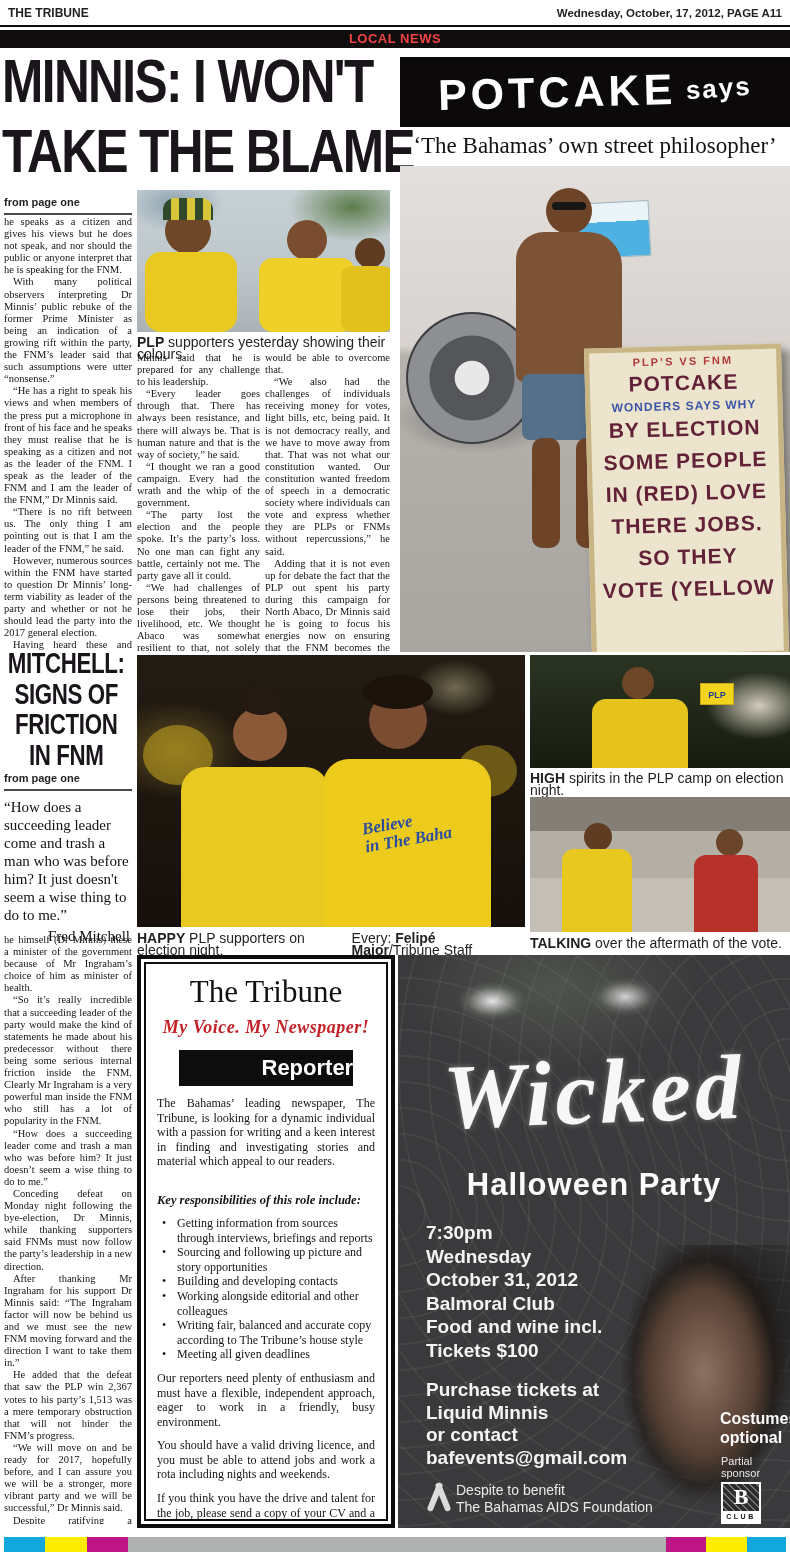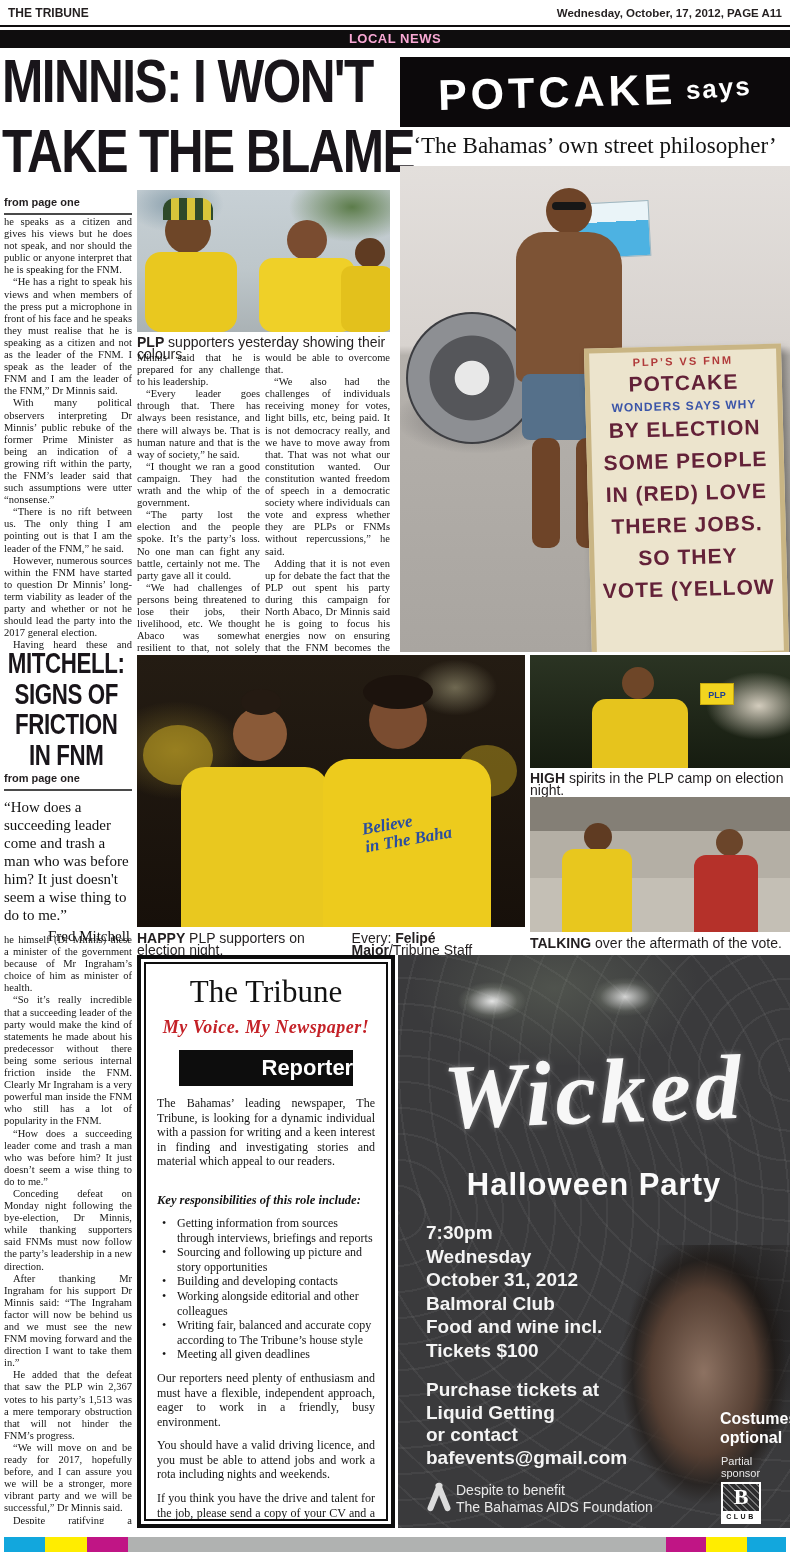--- a/index.html
+++ b/index.html
@@ -4,21 +4,21 @@
 <style>
   * { box-sizing: border-box; margin: 0; padding: 0; }
   body { background:#ffffff; font-family:"Liberation Sans", sans-serif; }
   .page { position:relative; width:790px; height:1552px; background:#fff; overflow:hidden; }
 
   
   .masthead { position:absolute; left:8px; top:6px; font-size:12px; font-weight:bold; color:#231f20; }
   .dateline { position:absolute; right:8px; top:7px; font-size:11.5px; font-weight:bold; color:#231f20; }
   .header-rule { position:absolute; left:0; top:25px; width:790px; height:2px; background:#0f0d0e; }
   .section-bar { position:absolute; left:0; top:30px; width:790px; height:18px; background:#0f0d0e;
-    color:#f9a8d4; text-align:center; font-weight:bold; font-size:13px; line-height:18px; letter-spacing:.5px; }
+    color:#ef4444; text-align:center; font-weight:bold; font-size:13px; line-height:18px; letter-spacing:.5px; }
 
   
   .headline-minnis { position:absolute; left:2px; top:46px; width:490px; font-weight:bold;
     font-size:62px; line-height:70px; letter-spacing:-2px; color:#19151a;
     transform:scaleX(.80); transform-origin:left top; white-space:nowrap; }
   .kicker { position:absolute; font-size:11px; font-weight:bold; color:#231f20;
     border-bottom:2px solid #4a4a4a; padding-bottom:5px; }
   .kicker-minnis { left:4px; top:196px; width:128px; }
   .kicker-mitchell { left:4px; top:772px; width:128px; }
 
@@ -157,22 +157,22 @@
   <div class="section-bar">LOCAL NEWS</div>
 
   <div class="headline-minnis">
     <div>MINNIS: I WON'T</div>
     <div>TAKE THE BLAME</div>
   </div>
   <div class="kicker kicker-minnis">from page one</div>
 
   <div class="news-col col1">
     <p class="noindent">he speaks as a citizen and gives his views but he does not speak, and nor should the public or anyone interpret that he is speaking for the FNM.</p>
+    <p>With many political observers interpreting Dr Minnis’ public rebuke of the former Prime Minister as being an indication of a growing rift within the party, the FNM’s leader said that such assumptions were utter “nonsense.”</p>
     <p>“He has a right to speak his views and when members of the press put a microphone in front of his face and he speaks they must realise that he is speaking as a citizen and not as the leader of the FNM. I speak as the leader of the FNM and I am the leader of the FNM,” Dr Minnis said.</p>
-    <p>With many political observers interpreting Dr Minnis’ public rebuke of the former Prime Minister as being an indication of a growing rift within the party, the FNM’s leader said that such assumptions were utter “nonsense.”</p>
     <p>“There is no rift between us. The only thing I am pointing out is that I am the leader of the FNM,” he said.</p>
     <p>However, numerous sources within the FNM have started to question Dr Minnis’ long-term viability as leader of the party and whether or not he should lead the party into the 2017 general election.</p>
     <p>Having heard these and other concerns himself, Dr</p>
   </div>
 
   <div class="photo photo-plp-supporters">
     <div class="ph-shape circle" style="left:28px;top:18px;width:46px;height:46px;background:#6e4628;"></div>
     <div class="ph-shape" style="left:26px;top:8px;width:50px;height:22px;border-radius:12px 12px 0 0;background:repeating-linear-gradient(90deg,#2e4a2a 0 8px,#d8c53a 8px 16px);"></div>
     <div class="ph-shape" style="left:8px;top:62px;width:92px;height:80px;border-radius:16px;background:#e9c81f;"></div>
     <div class="ph-shape circle" style="left:150px;top:30px;width:40px;height:40px;background:#7a4c30;"></div>
@@ -180,21 +180,21 @@
     <div class="ph-shape circle" style="left:218px;top:48px;width:30px;height:30px;background:#5f3b22;"></div>
     <div class="ph-shape" style="left:204px;top:76px;width:52px;height:66px;border-radius:10px;background:#e3c11c;"></div>
   </div>
   <div class="caption" style="left:137px;top:336px;width:253px;">
     <b>PLP</b><span> supporters yesterday showing their colours.</span>
   </div>
 
   <div class="news-col col2">
     <p class="noindent">Minnis said that he is prepared for any challenge to his leadership.</p>
     <p>“Every leader goes through that. There has always been resistance, and there will always be. That is human nature and that is the way of society,” he said.</p>
-    <p>“I thought we ran a good campaign. They had the wrath and the whip of the government.</p>
+    <p>“I thought we ran a good campaign. Every had the wrath and the whip of the government.</p>
     <p>“The party lost the election and the people spoke. It’s the party’s loss. No one man can fight any battle, certainly not me. The party gave all it could.</p>
     <p>“We had challenges of persons being threatened to lose their jobs, their livelihood, etc. We thought Abaco was somewhat resilient to that, not solely dependent on government and therefore we</p>
   </div>
   <div class="news-col col3">
     <p class="noindent">would be able to overcome that.</p>
     <p>“We also had the challenges of individuals receiving money for votes, light bills, etc, being paid. It is not democracy really, and we have to move away from that. That was not what our constitution wanted. Our constitution wanted freedom of speech in a democratic society where individuals can vote and express whether they are PLPs or FNMs without repercussions,” he said.</p>
     <p>Adding that it is not even up for debate the fact that the PLP out spent his party during this campaign for North Abaco, Dr Minnis said he is going to focus his energies now on ensuring that the FNM becomes the government in 2017.</p>
   </div>
 
   <div class="potcake-box">
@@ -319,21 +319,21 @@
     <div class="wicked-details">
       <div>7:30pm</div>
       <div>Wednesday</div>
       <div>October 31, 2012</div>
       <div>Balmoral Club</div>
       <div>Food and wine incl.</div>
       <div>Tickets $100</div>
     </div>
     <div class="wicked-purchase">
       <div>Purchase tickets at</div>
-      <div>Liquid Getting</div>
+      <div>Liquid Minnis</div>
       <div>or contact</div>
       <div>bafevents@gmail.com</div>
     </div>
     <div class="ribbon">
         <span class="r1"></span>
         <span class="r2"></span>
       </div>
     <div class="wicked-benefit">
       <div>Despite to benefit</div>
       <div>The Bahamas AIDS Foundation</div>

